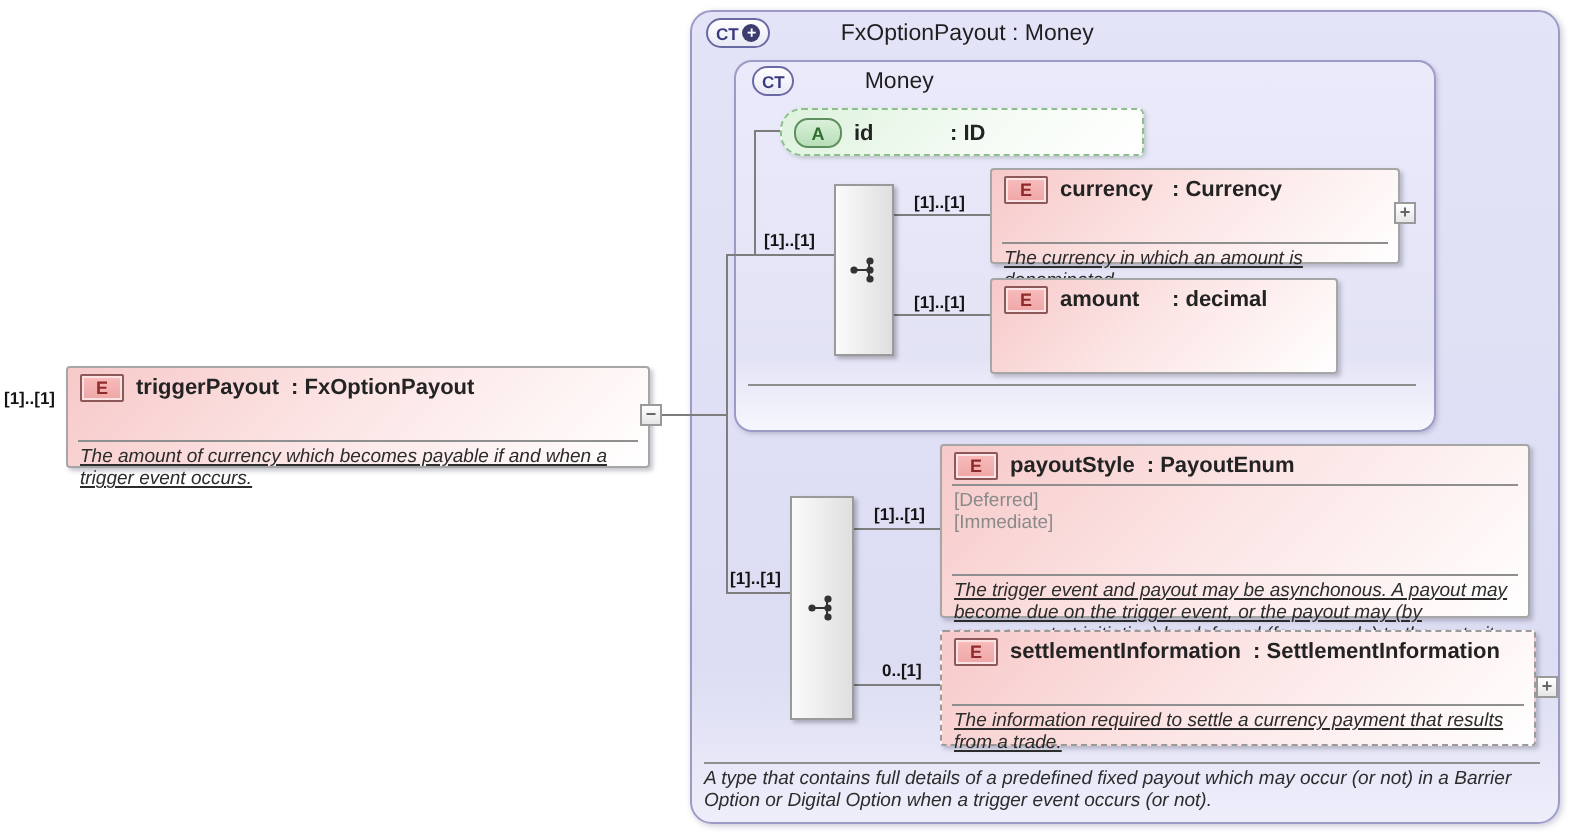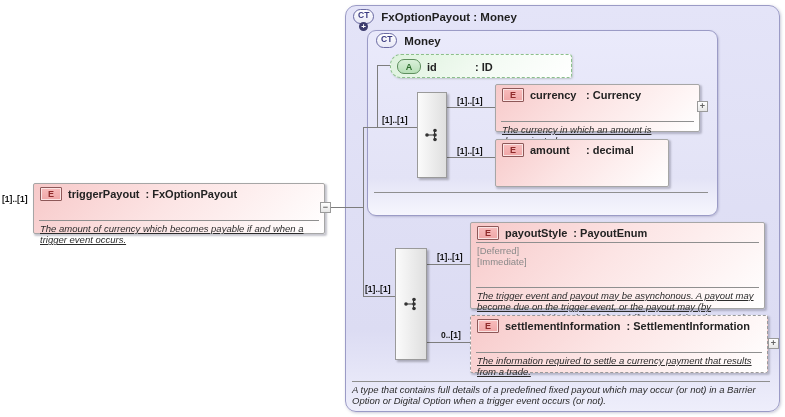--- a/index.html
+++ b/index.html
@@ -14,25 +14,25 @@
     border:1px solid #9b9bc6; border-radius:11px; z-index:1;
     box-shadow:1px 1px 3px rgba(100,100,140,.35);
   }
   .money-box {
     position:absolute; left:367px; top:30px; width:349px; height:184px;
     background:linear-gradient(#eaeafb, #e3e3f6 80%, #f6f6fd);
     border:1px solid #9b9bc6; border-radius:9px; z-index:2;
     box-shadow:1px 1px 2px rgba(100,100,140,.3);
   }
   .ct-header { position:absolute; display:flex; align-items:center; gap:7px; z-index:3; }
-  .ct-title { font-size:11.5px; font-weight:bold; color:#1f1f1f; white-space:nowrap; }
+  .ct-title { font-size:11.5px; font-weight:normal; color:#1f1f1f; white-space:nowrap;margin-left:28px; }
   .badge-ct {
     display:inline-flex; align-items:center; gap:2px; height:13px; padding:0 4px;
     background:linear-gradient(#ffffff,#e8e8f6); border:1px solid #6a6aa2; border-radius:8px;
-    font-size:8.5px; font-weight:bold; color:#3a3a80;flex-direction:column;
+    font-size:8.5px; font-weight:bold; color:#3a3a80;
   }
   .ext-plus {
     width:9px; height:9px; border-radius:50%; background:#3c3c6e; color:#fff;
     font-size:8px; font-weight:bold; line-height:9px; text-align:center;
   }
   
   .box-el {
     position:absolute; z-index:4; border:1px solid #a6a6a6; border-radius:2px;
     background:linear-gradient(135deg,#f7c9c9 0%, #fce4e4 45%, #ffffff 100%);
     box-shadow:1.5px 1.5px 2px rgba(110,110,130,.4);

